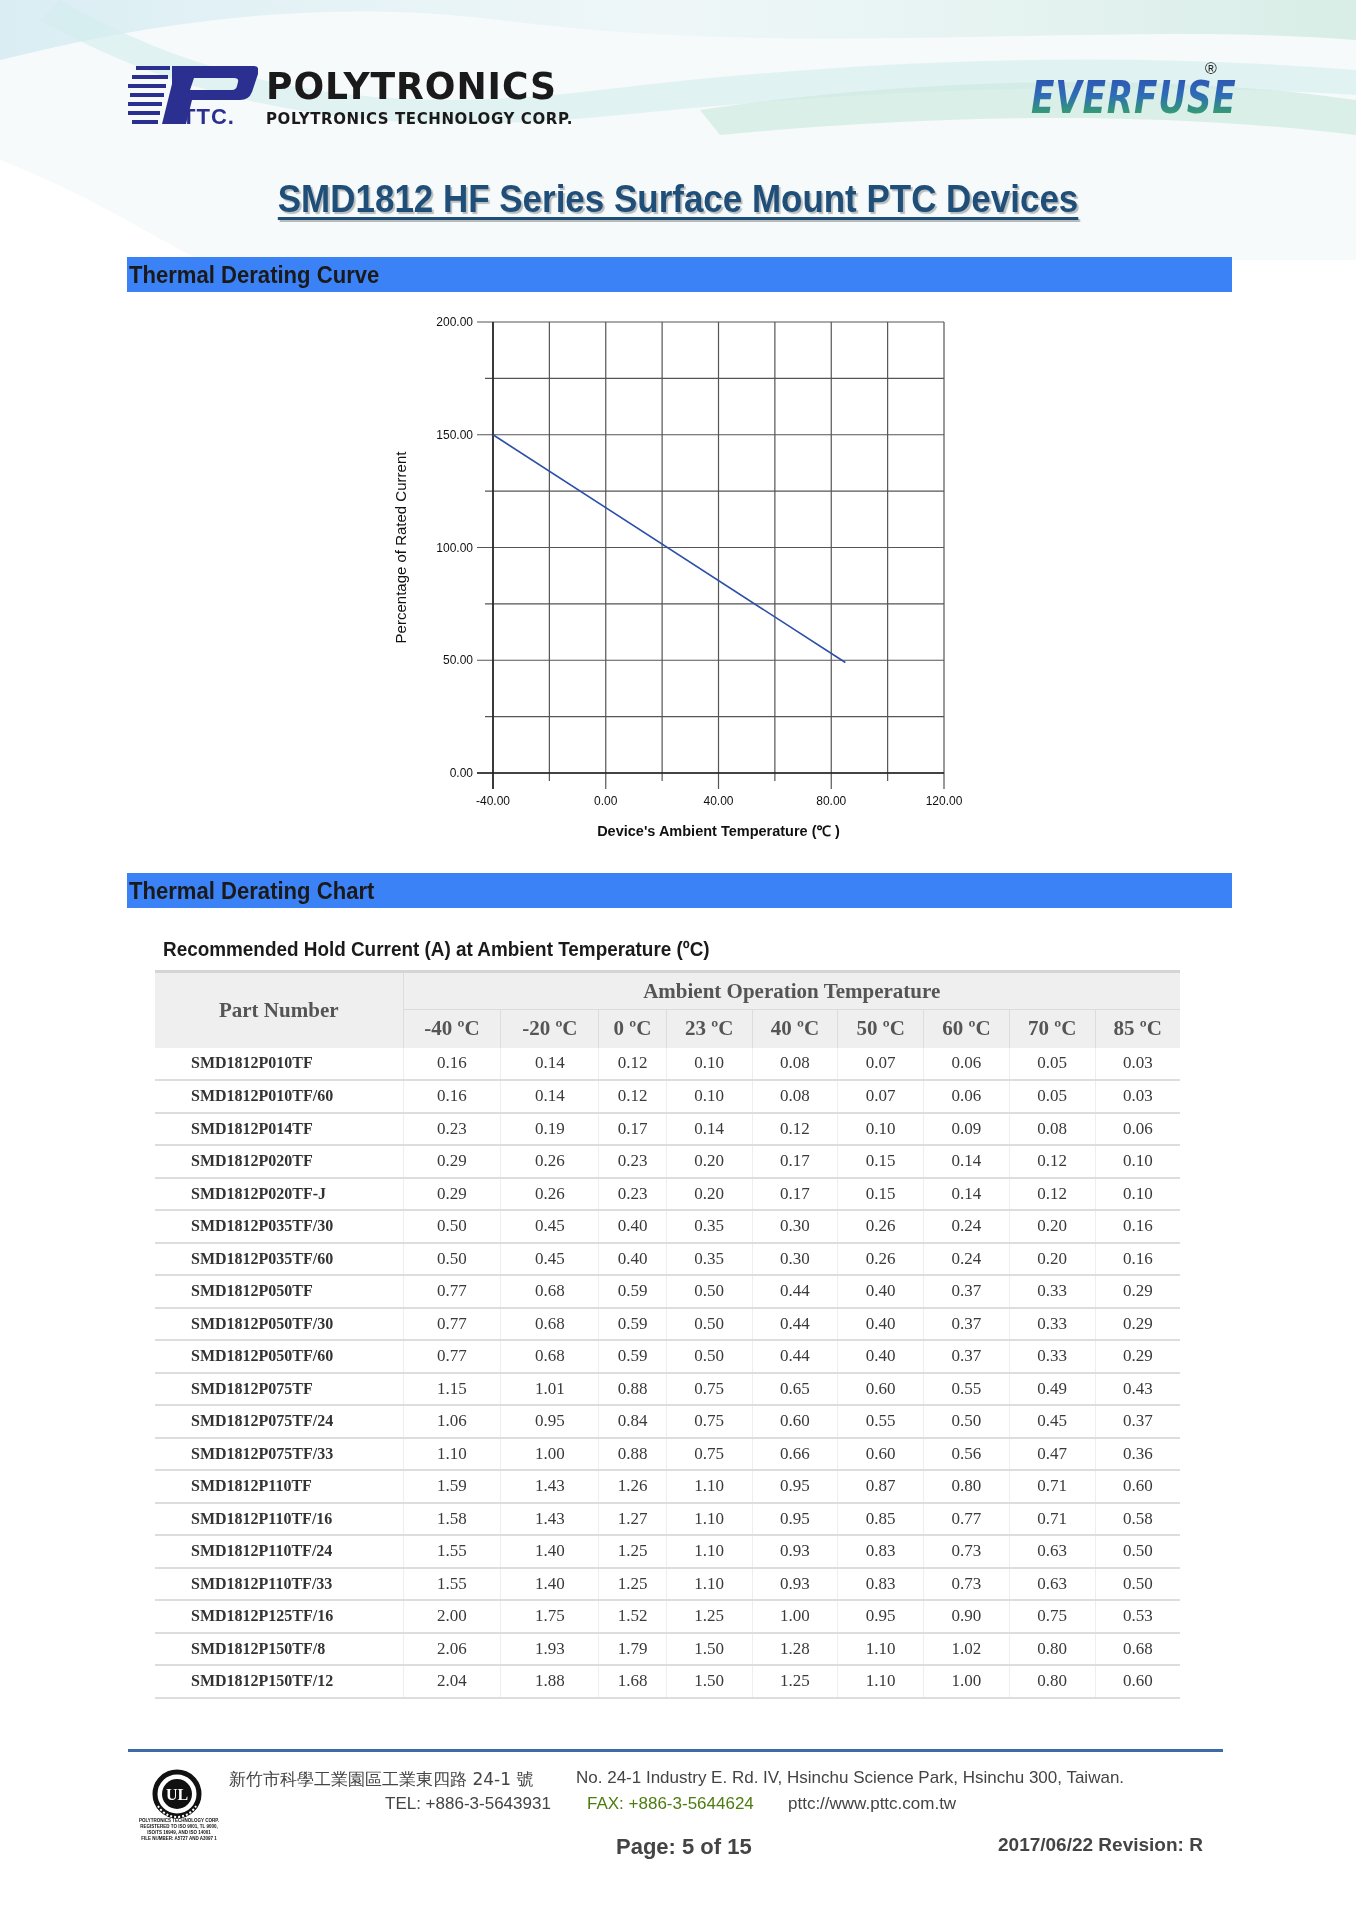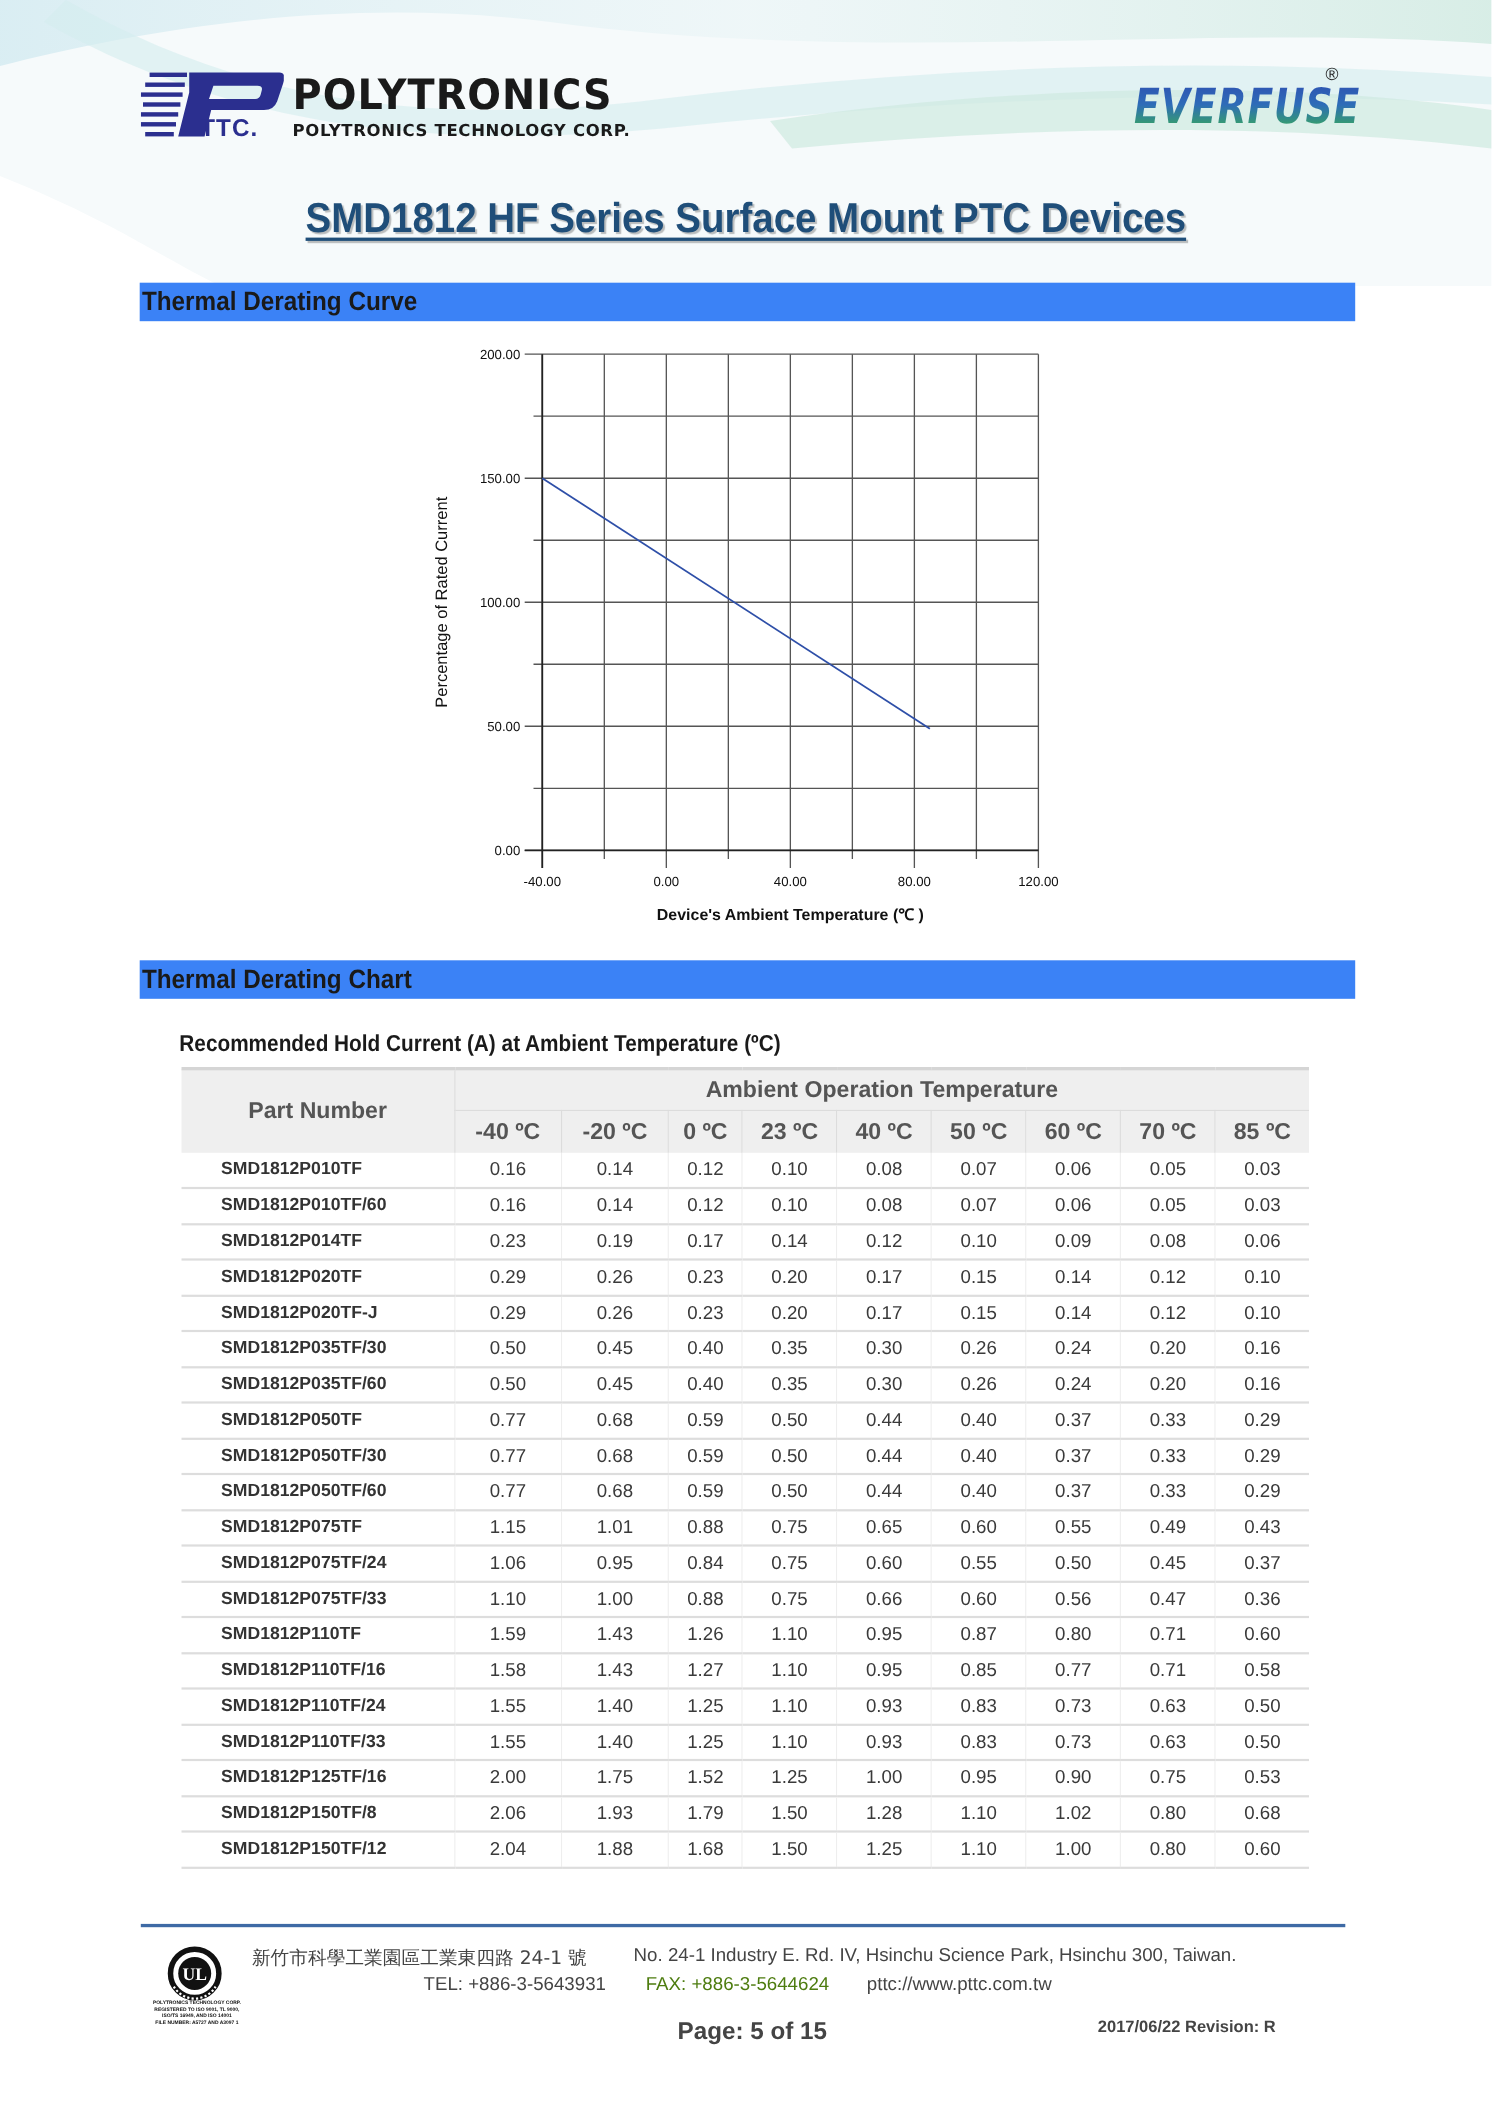--- a/index.html
+++ b/index.html
@@ -25,41 +25,41 @@
   .section-header { position: absolute; left: 127px; width: 1105px; height: 35px; background: #3b82f6; z-index: 1; }
   .section-header span { position: absolute; left: 2px; top: 4px; font-size: 24px; font-weight: bold; color: #1a1a1a; font-family: "Liberation Sans", sans-serif; transform: scaleX(0.92); transform-origin: left; display: inline-block; }
   #sec1 { top: 257px; }
   #sec2 { top: 873px; }
 
   .chart-svg { position: absolute; left: 370px; top: 305px; width: 620px; height: 550px; z-index: 1; }
   .chart-svg text { font-family: "Liberation Sans", sans-serif; fill: #111; }
 
   .table-subtitle { position: absolute; left: 163px; top: 937px; font-size: 21px; font-weight: bold; color: #1a1a1a; font-family: "Liberation Sans", sans-serif; transform: scaleX(0.9); transform-origin: left; }
 
-  table.hold { position: absolute; left: 165px; top: 970px; width: 1025px; border-collapse: collapse; font-family: Liberation Sans, sans-serif; }
+  table.hold { position: absolute; left: 155px; top: 970px; width: 1025px; border-collapse: collapse; font-family: Liberation Serif, serif; }
   table.hold th { background: #efefef; color: #555; font-weight: bold; }
   table.hold thead tr:first-child th { border-top: 3px solid #d5d5d5; }
   table.hold th.part-head { width: 248px; font-size: 21px; height: 76px; border-right: 1px solid #dcdcdc; }
   table.hold th.group-head { font-size: 21px; height: 38px; border-bottom: 1px solid #dcdcdc; }
   table.hold th.temp-head { font-size: 21px; height: 38px; border-right: 1px solid #dcdcdc; font-weight: bold; }
   table.hold th.temp-head:last-child { border-right: none; }
   table.hold td { height: 32.5px; border-bottom: 2px solid #dddddd; font-size: 17px; text-align: center; color: #3a3a3a; border-right: 1px solid #eeeeee; }
   table.hold td:last-child { border-right: none; }
   table.hold td.part { text-align: left; padding-left: 36px; font-weight: bold; color: #333; font-size: 16px; }
 
   .footer-line { position: absolute; left: 128px; top: 1749px; width: 1095px; height: 3px; background: #3e6aa5; }
   .ul-logo { position: absolute; left: 140px; top: 1768px; width: 75px; height: 90px; }
   .ul-text { position: absolute; left: 138px; top: 1818px; width: 82px; font-size: 4.5px; font-weight: bold; line-height: 6px; text-align: center; color: #111; }
   .addr-zh { position: absolute; left: 229px; top: 1768px; font-size: 17px; color: #444; font-family: "DejaVu Sans", sans-serif; }
   .addr-en { position: absolute; left: 576px; top: 1768px; font-size: 17px; color: #444; }
   .tel { position: absolute; left: 385px; top: 1794px; font-size: 17px; color: #444; }
   .fax { position: absolute; left: 587px; top: 1794px; font-size: 17px; color: #4d7c0f; }
   .url { position: absolute; left: 788px; top: 1794px; font-size: 17px; color: #444; }
   .page-num { position: absolute; left: 616px; top: 1834px; font-size: 22px; font-weight: bold; color: #444; }
-  .revision { position: absolute; left: 998px; top: 1834px; font-size: 15px; font-weight: bold; color: #444; }
+  .revision { position: absolute; left: 998px; top: 1834px; font-size: 19px; font-weight: bold; color: #444; }
 </style>
 </head>
 <body>
 
 <svg class="bg-swoosh" viewBox="0 0 1356 260" preserveAspectRatio="none">
   <defs>
     <linearGradient id="sw1" x1="0" y1="0" x2="1" y2="0">
       <stop offset="0" stop-color="#c9e6ee" stop-opacity="0.9"></stop>
       <stop offset="0.5" stop-color="#e4f2f4" stop-opacity="0.6"></stop>
       <stop offset="1" stop-color="#c6e6da" stop-opacity="0.9"></stop>

